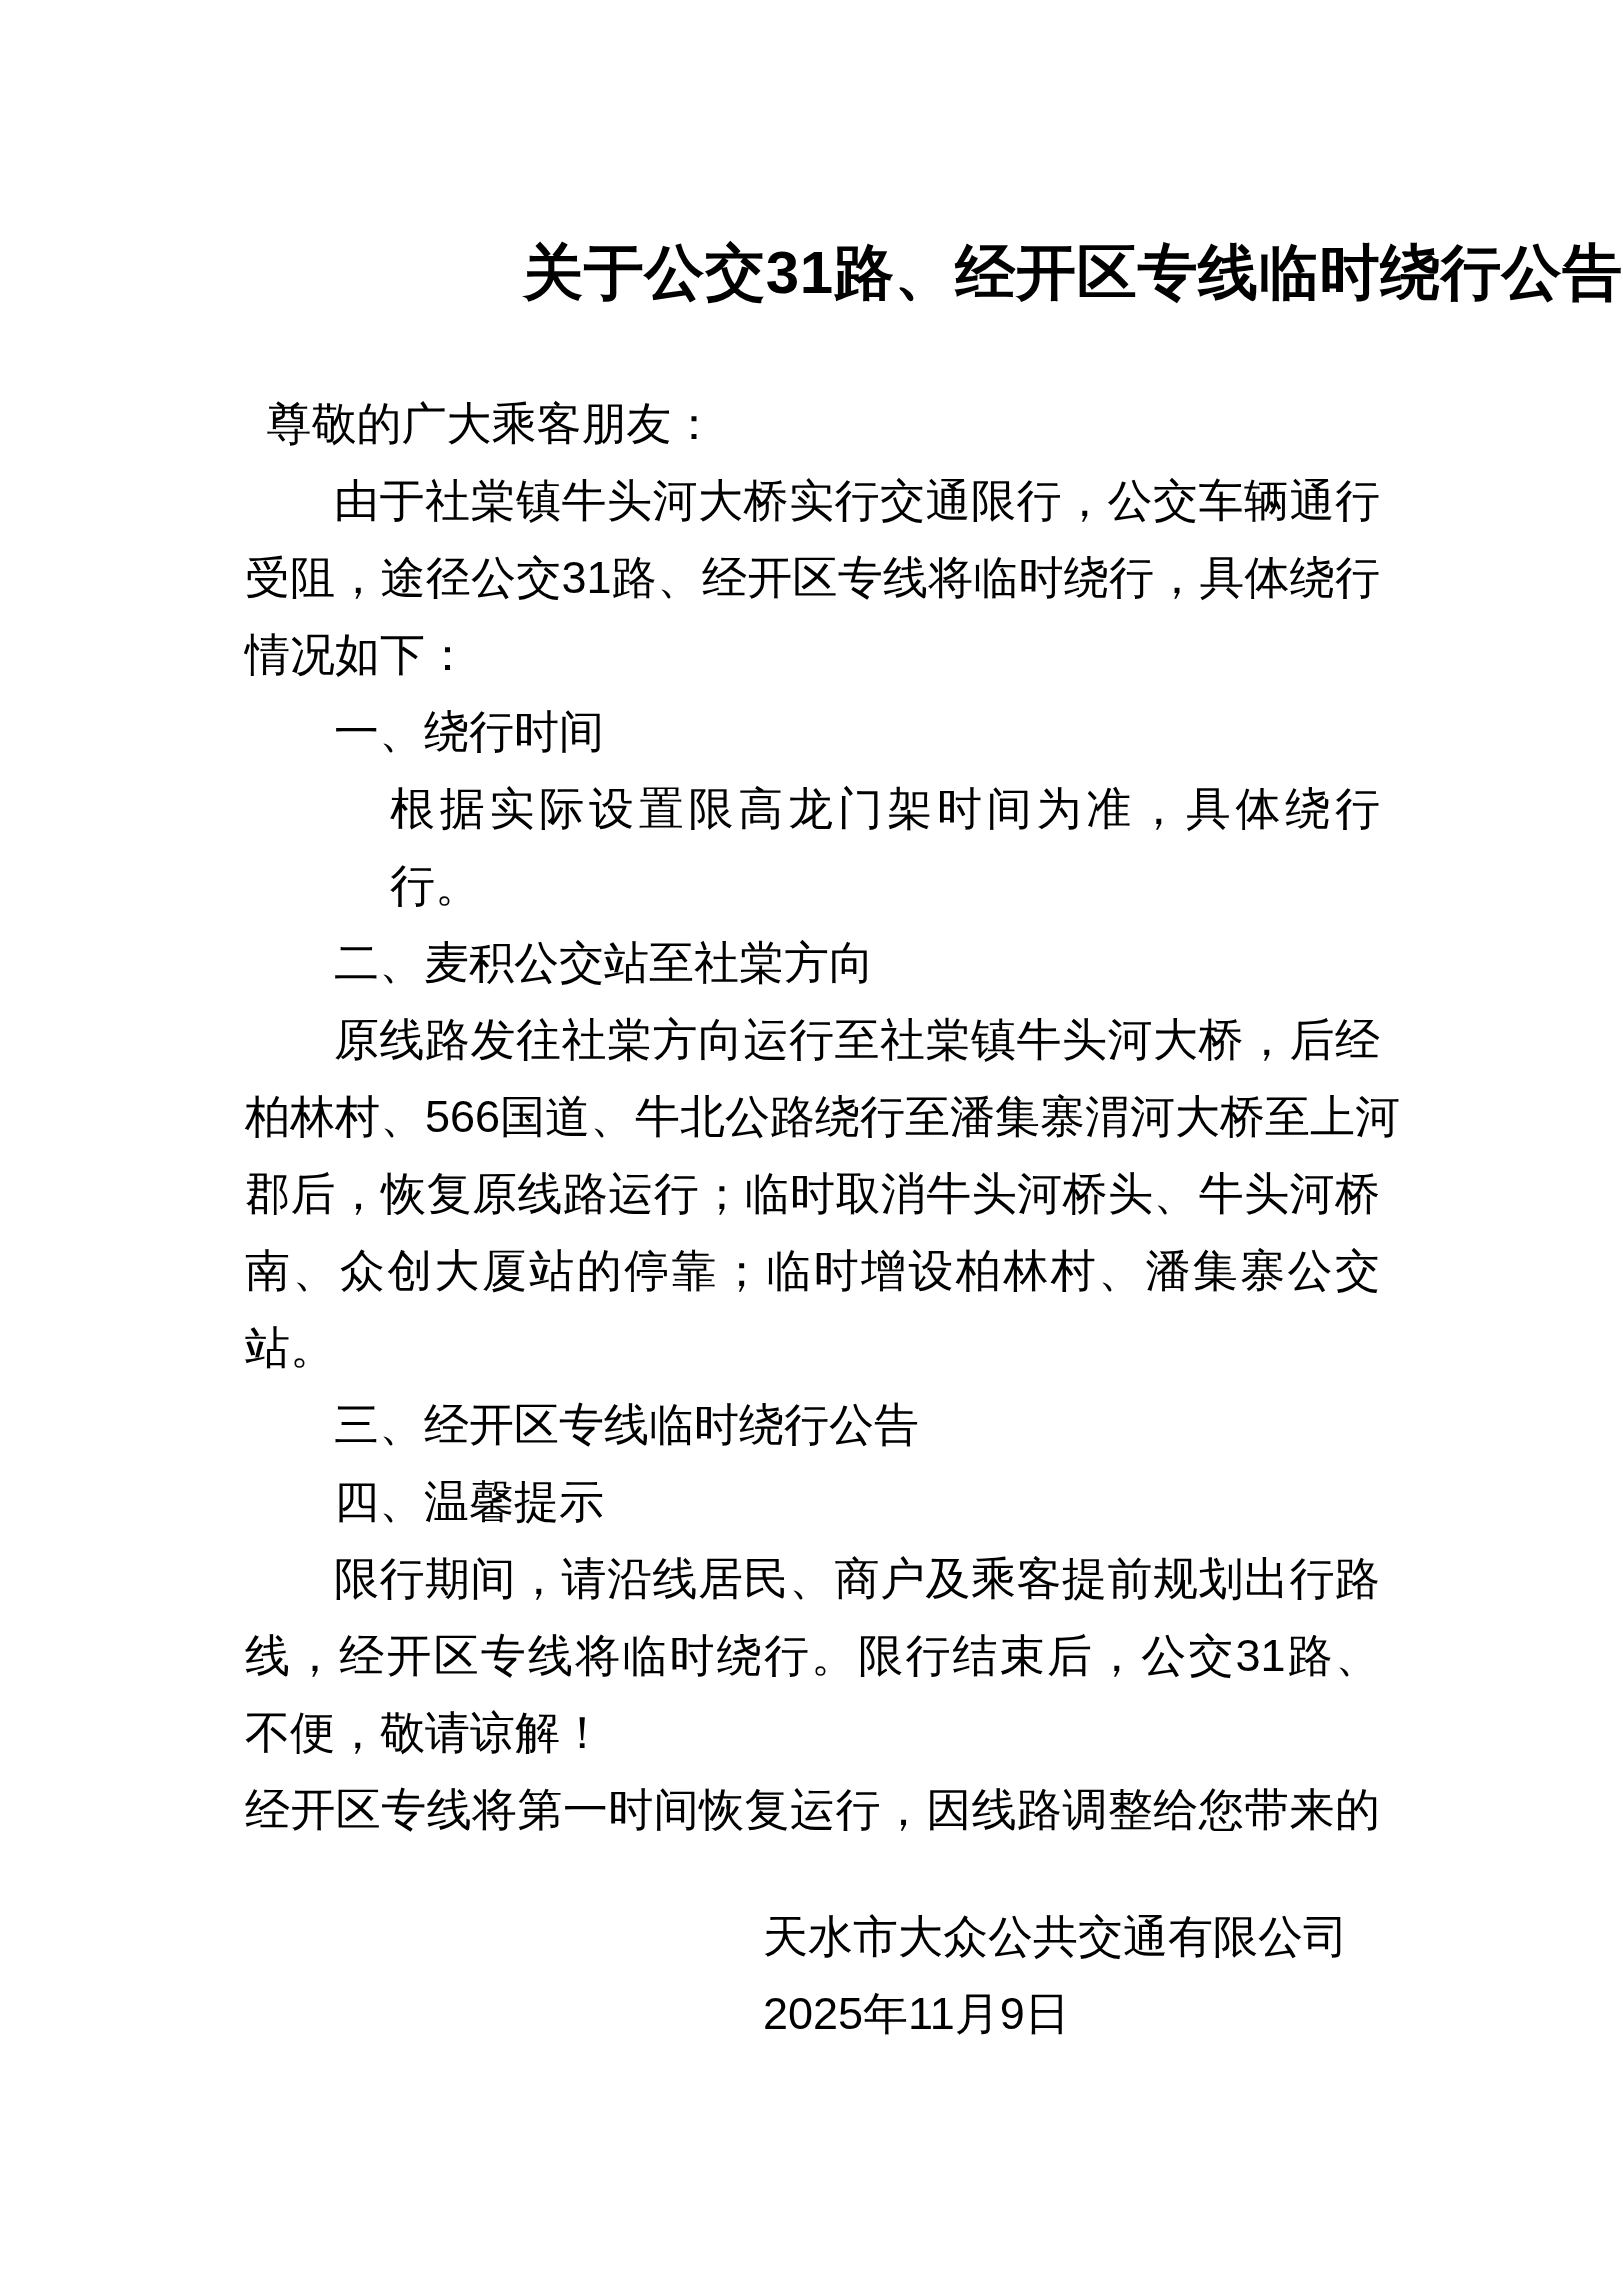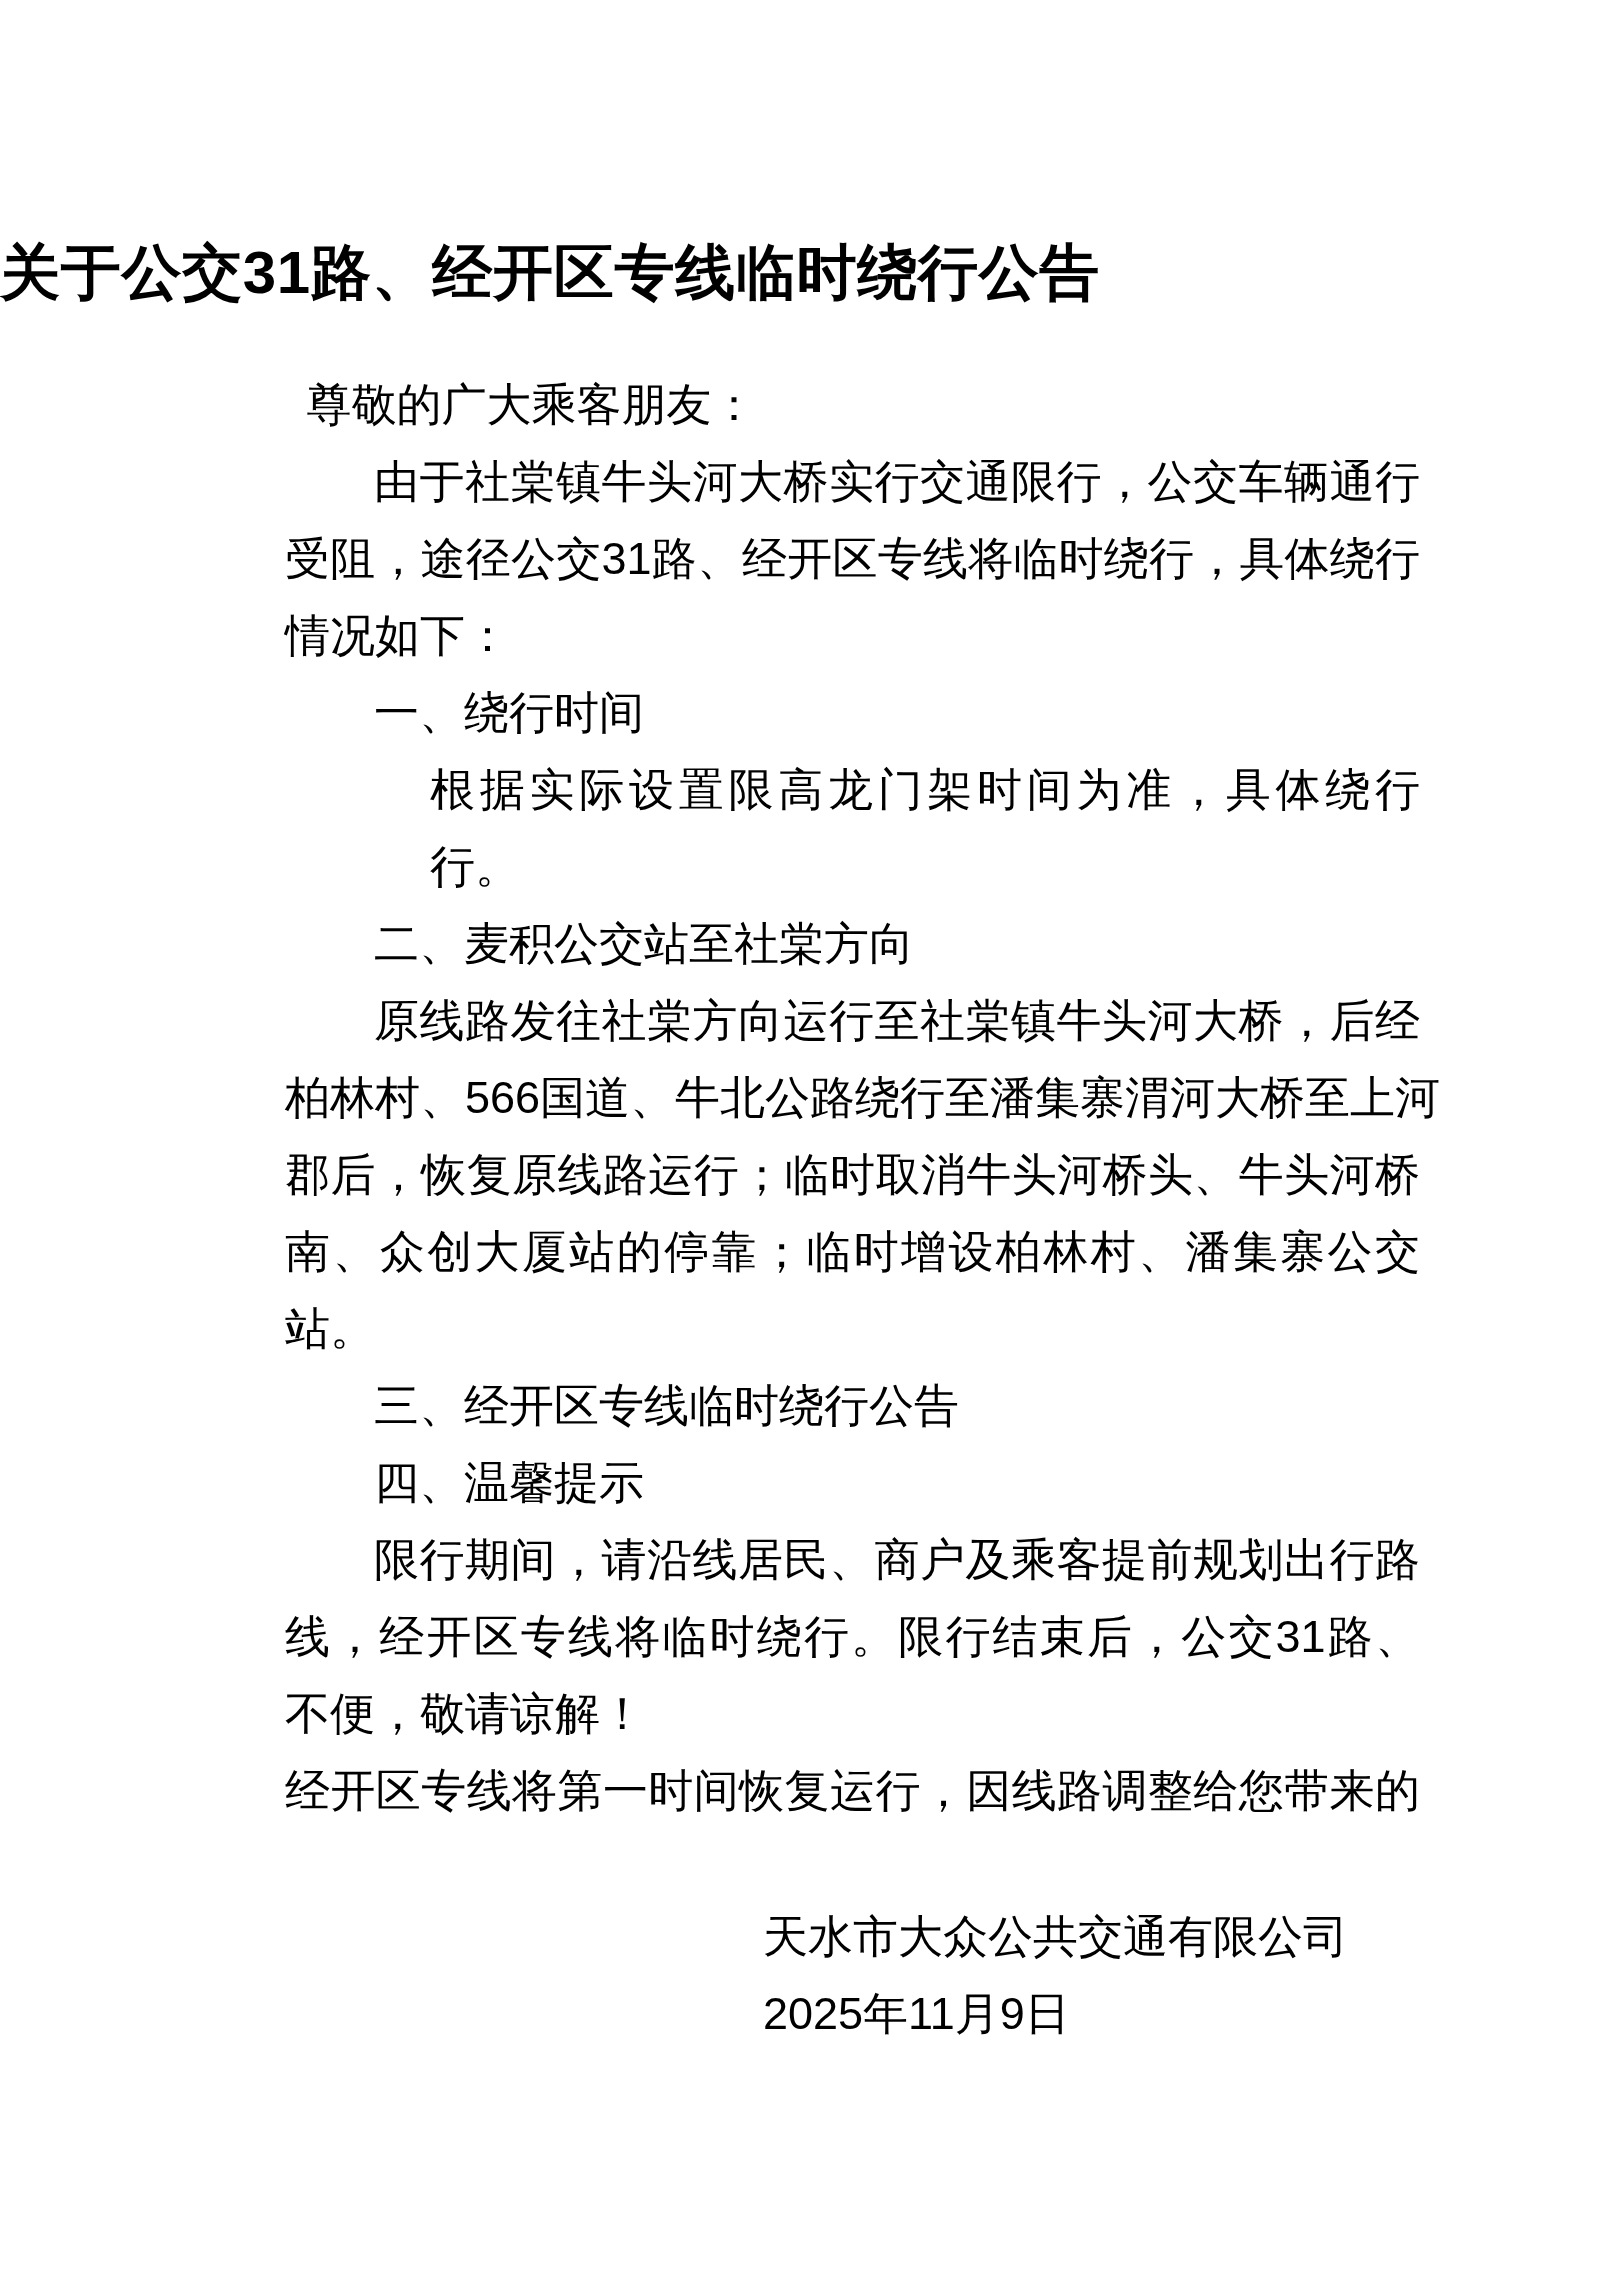--- a/index.html
+++ b/index.html
@@ -15,33 +15,32 @@
     color: #000000;
     font-family: "Liberation Sans", "DejaVu Sans", sans-serif;
     overflow: hidden;
   }
   .title {
     position: absolute;
     top: 236px;
     left: 0;
     width: 100%;
     margin: 0;
-    text-align: left;
+    text-align: right;
     font-size: 60px;
     line-height: 73px;
     font-weight: bold;
     letter-spacing: 0.7px;
     white-space: nowrap;
   }
   .content {
     position: absolute;
-    top: 366px;
+    top: 385px;
     left: 245px;
     width: 1135px;
-    margin-left: 40px;
   }
   .line {
     height: 77px;
     line-height: 77px;
     font-size: 45px;
     white-space: nowrap;
   }
   
   .line.lead { padding-left: 21.6px; }
   

